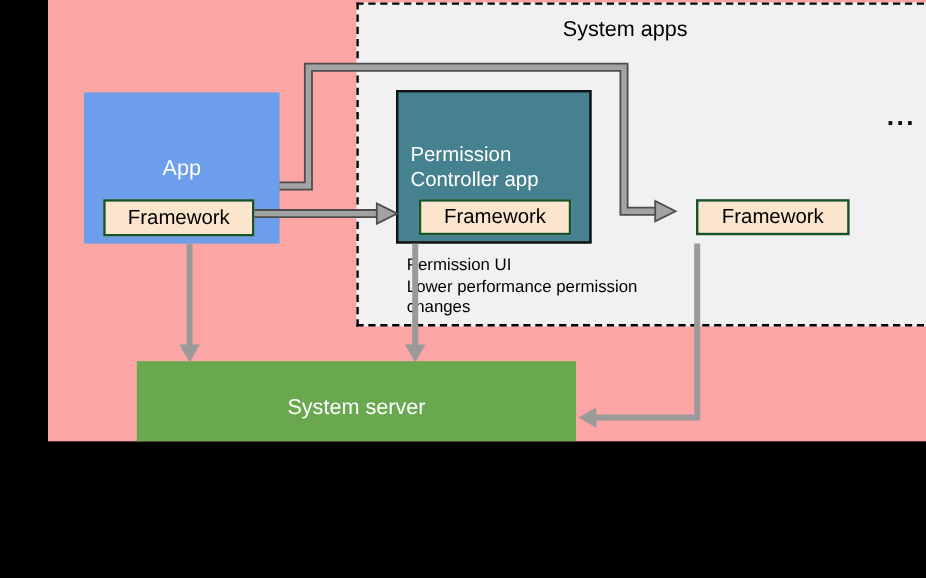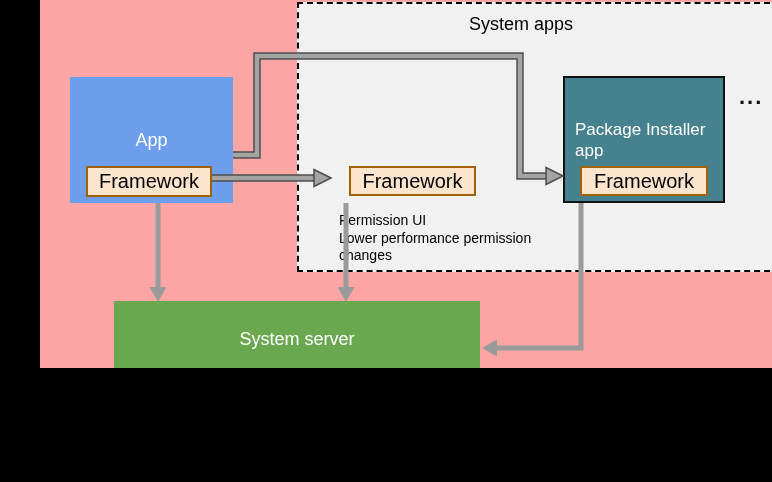--- a/index.html
+++ b/index.html
@@ -51,23 +51,23 @@
   #pc-box { left: 290px; top: 75px; width: 163px; height: 128px; }
   #pi-box { left: 523px; top: 76px; width: 162px; height: 127px; }
   .teal-label {
     left: 10px; top: 41px; width: 150px;
     color: #fff; font-size: 17px; line-height: 21px;
   }
 
   
   .framework-box {
     background: #fce5cd;
-    border: 2px solid #a16207;
+    border: 2px solid #14532d;
     display: flex; align-items: center; justify-content: center;
-    font-size: 20px; color: #000;
+    font-size: 17px; color: #000;
   }
   #framework-app { left: 46px;  top: 166px; width: 126px; height: 31px; }
   #framework-pc  { left: 309px; top: 166px; width: 127px; height: 30px; }
   #framework-pi  { left: 540px; top: 166px; width: 128px; height: 30px; }
 
   
   .annotation {
     font-size: 14px; line-height: 17.5px; color: #000;
   }
   #annotation-pc { left: 299px; top: 212px; width: 220px; }
@@ -99,31 +99,31 @@
   <div class="abs" id="system-apps-title">System apps</div>
   <div class="abs" id="ellipsis">...</div>
 
   <div class="abs" id="app-box">
     <div class="abs" id="app-label">App</div>
   </div>
   <div class="abs framework-box" id="framework-app">
     <span>Framework</span>
   </div>
 
+  <div class="abs teal-box" id="pc-box">
+    <div class="abs teal-label prelines">Permission
+Controller app</div>
+  </div>
   <div class="abs framework-box" id="framework-pc">
     <span>Framework</span>
   </div>
   <div class="abs annotation prelines" id="annotation-pc">Permission UI
 Lower performance permission
 changes</div>
 
-  <div class="abs teal-box" id="pi-box">
-    <div class="abs teal-label prelines">Package Installer
-app</div>
-  </div>
   <div class="abs framework-box" id="framework-pi">
     <span>Framework</span>
   </div>
 
   <div class="abs" id="system-server">
     <span>System server</span>
   </div>
 
   <svg id="connector-layer" viewBox="0 0 772 482" xmlns="http://www.w3.org/2000/svg">
 

